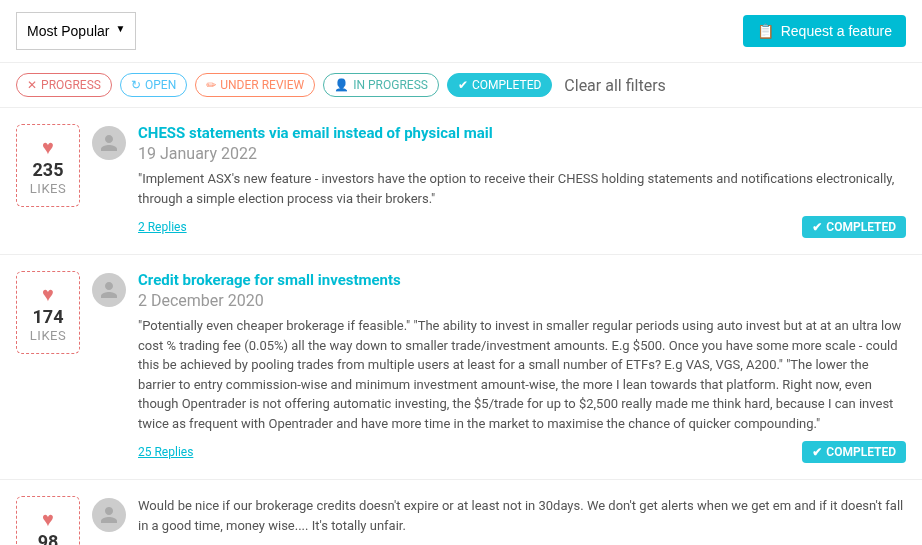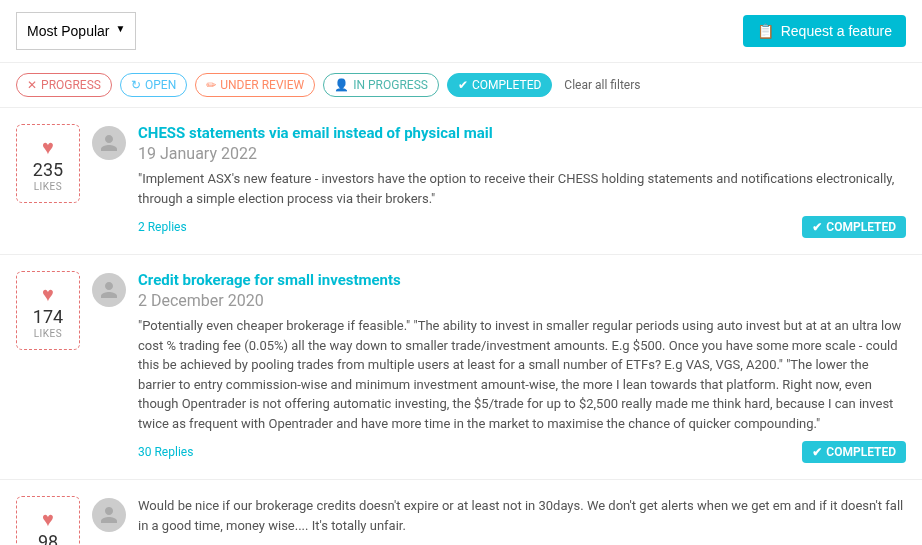--- a/index.html
+++ b/index.html
@@ -62,21 +62,21 @@
       cursor: pointer;
       background: #fff;
     }
     .filter-chip.planned { color: #e57373; border-color: #e57373; }
     .filter-chip.open { color: #4fc3f7; border-color: #4fc3f7; }
     .filter-chip.under-review { color: #ff8a65; border-color: #ff8a65; }
     .filter-chip.in-progress { color: #4db6ac; border-color: #4db6ac; }
     .filter-chip.completed { background: #26c6da; border-color: #26c6da; color: #fff; }
     .clear-filters {
       color: #666;
-      font-size: 12px;
+      font-size: 16px;
       cursor: pointer;
       text-decoration: none;
       margin-left: 4px;
     }
     .posts-list {
       padding: 0;
     }
     .post-item {
       display: flex;
       align-items: flex-start;
@@ -93,26 +93,26 @@
       padding: 10px 10px;
       min-width: 64px;
       width: 64px;
     }
     .heart-icon {
       color: #e57373;
       font-size: 20px;
     }
     .likes-count {
       font-size: 18px;
-      font-weight: normal;
+      font-weight: bold;
       color: #333;
       line-height: 1.2;
     }
     .likes-label {
-      font-size: 10px;
+      font-size: 13px;
       color: #999;
       letter-spacing: 0.5px;
     }
     .avatar-circle {
       width: 34px;
       height: 34px;
       border-radius: 50%;
       background: #ccc;
       display: flex;
       align-items: center;
@@ -147,20 +147,21 @@
     }
     .post-footer {
       display: flex;
       justify-content: space-between;
       align-items: center;
     }
     .replies-link {
       color: #00bcd4;
       font-size: 12px;
       cursor: pointer;
+      text-decoration: underline;
     }
     .completed-badge {
       display: flex;
       align-items: center;
       gap: 4px;
       background: #26c6da;
       color: #fff;
       font-size: 12px;
       font-weight: 600;
       padding: 4px 10px;
@@ -240,21 +241,21 @@
     <div class="avatar-circle">
       <svg width="20" height="20" viewBox="0 0 24 24" fill="#aaa">
         <path d="M12 12c2.7 0 4.8-2.1 4.8-4.8S14.7 2.4 12 2.4 7.2 4.5 7.2 7.2 9.3 12 12 12zm0 2.4c-3.2 0-9.6 1.6-9.6 4.8v2.4h19.2v-2.4c0-3.2-6.4-4.8-9.6-4.8z"></path>
       </svg>
     </div>
     <div class="post-content">
       <a class="post-title">Credit brokerage for small investments</a>
       <div class="post-date">2 December 2020</div>
       <div class="post-body">"Potentially even cheaper brokerage if feasible." "The ability to invest in smaller regular periods using auto invest but at at an ultra low cost % trading fee (0.05%) all the way down to smaller trade/investment amounts. E.g $500. Once you have some more scale - could this be achieved by pooling trades from multiple users at least for a small number of ETFs? E.g VAS, VGS, A200." "The lower the barrier to entry commission-wise and minimum investment amount-wise, the more I lean towards that platform. Right now, even though Opentrader is not offering automatic investing, the $5/trade for up to $2,500 really made me think hard, because I can invest twice as frequent with Opentrader and have more time in the market to maximise the chance of quicker compounding."</div>
       <div class="post-footer">
-        <a class="replies-link">30 Replies</a>
+        <a class="replies-link">25 Replies</a>
         <div class="completed-badge">
           <span class="check-icon">✔</span>
           <span>COMPLETED</span>
         </div>
       </div>
     </div>
   </div>
     <div class="post-item">
     <div class="likes-box">
       <span class="heart-icon">♥</span>

